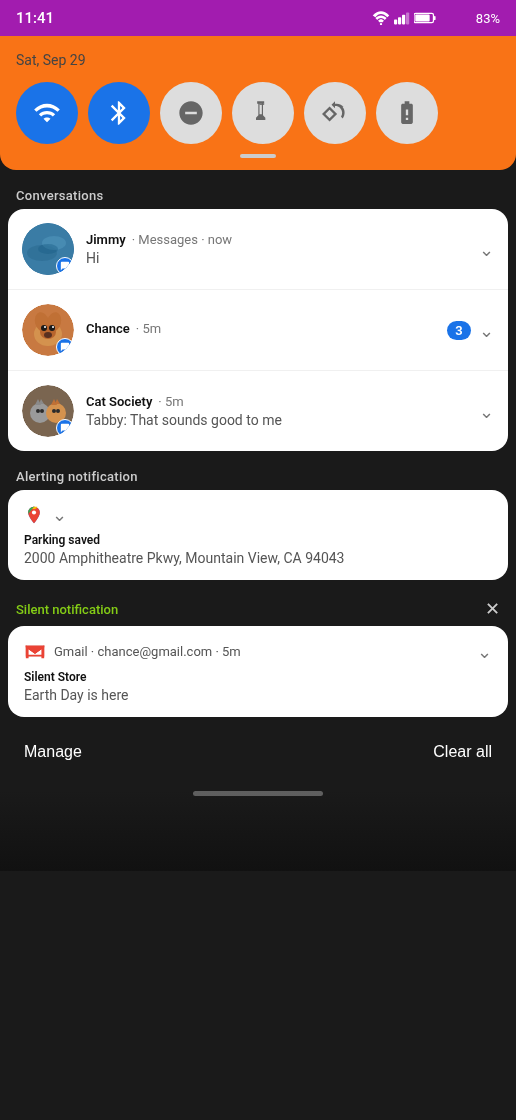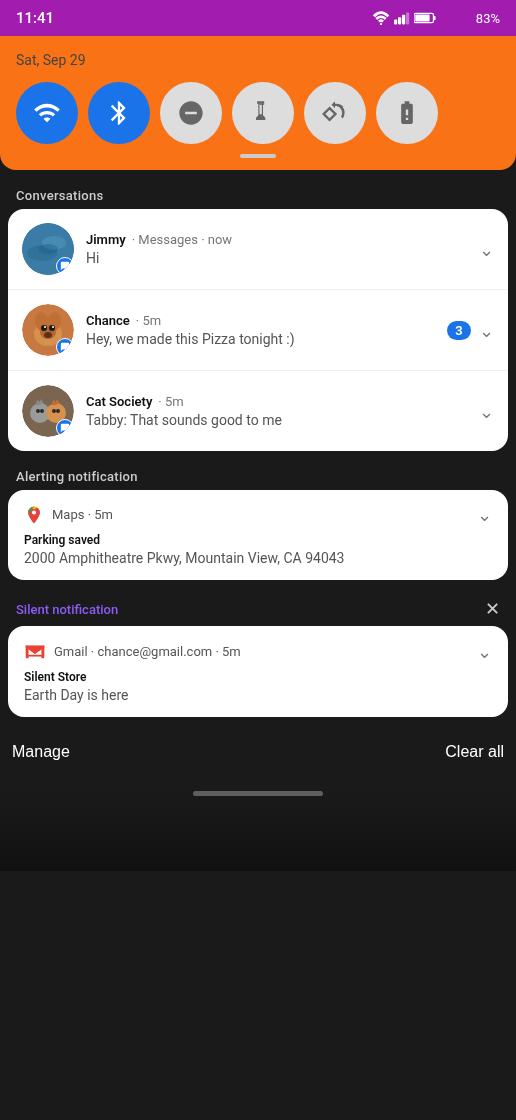--- a/index.html
+++ b/index.html
@@ -225,37 +225,37 @@
     
     .silent-header {
       display: flex;
       justify-content: space-between;
       align-items: center;
       padding: 10px 16px 6px;
     }
     .silent-label {
       font-size: 13px;
       font-weight: 500;
-      color: #8b5cf6;
+      color: #84cc16;
     }
     .close-icon-btn {
       color: #ccc;
       font-size: 18px;
       cursor: pointer;
       background: none;
       border: none;
       padding: 0;
     }
 
     
     .bottom-bar {
       display: flex;
       justify-content: space-between;
       align-items: center;
-      padding: 14px 12px;
+      padding: 14px 24px;
       margin-top: 4px;
     }
     .bottom-btn {
       font-size: 16px;
       font-weight: 500;
       color: #fff;
       cursor: pointer;
       background: none;
       border: none;
       padding: 4px 0;
@@ -417,21 +417,20 @@
         <svg width="10" height="10" viewBox="0 0 24 24" fill="white">
           <path d="M20 2H4c-1.1 0-2 .9-2 2v18l4-4h14c1.1 0 2-.9 2-2V4c0-1.1-.9-2-2-2z"></path>
         </svg>
       </div>
     </div>
     <div class="conv-content">
       <div class="conv-header">
         <span class="conv-name">Chance</span>
         <span class="conv-meta">· 5m</span>
       </div>
-      <div class="conv-text">Hey, we made this Pizza tonight :)</div>
     </div>
     <div class="conv-actions">
       <span class="badge-count">3</span>
       <span class="chevron-down">⌄</span>
     </div>
   </div>
 
   <div class="conv-item" style="border-bottom:none;">
     <div class="avatar-wrap">
       <div style="width:52px;height:52px;border-radius:50%;overflow:hidden;position:relative;">
@@ -479,21 +478,20 @@
 
       <svg class="maps-pin" viewBox="0 0 24 24" width="20" height="20">
         <path d="M12 2C8.13 2 5 5.13 5 9c0 5.25 7 13 7 13s7-7.75 7-13c0-3.87-3.13-7-7-7zm0 9.5c-1.38 0-2.5-1.12-2.5-2.5s1.12-2.5 2.5-2.5 2.5 1.12 2.5 2.5-1.12 2.5-2.5 2.5z" fill="#4285F4"></path>
         <path d="M12 2C8.13 2 5 5.13 5 9c0 5.25 7 13 7 13s7-7.75 7-13c0-3.87-3.13-7-7-7zm0 9.5c-1.38 0-2.5-1.12-2.5-2.5s1.12-2.5 2.5-2.5 2.5 1.12 2.5 2.5-1.12 2.5-2.5 2.5z" fill="none" stroke="#34A853" stroke-width="0"></path>
 
         <path d="M12 2C8.13 2 5 5.13 5 9c0 5.25 7 13 7 13s7-7.75 7-13c0-3.87-3.13-7-7-7z" fill="#EA4335"></path>
         <path d="M12 2C8.13 2 9 5 12 5s4-3 4-3C15.5 2.5 14 2 12 2z" fill="#FBBC05"></path>
         <path d="M5 9c0 .5.05 1 .14 1.5L12 2C8.13 2 5 5.13 5 9z" fill="#34A853"></path>
         <circle cx="12" cy="9" r="2.5" fill="white"></circle>
       </svg>
-      <span class="alert-app-name">Maps · 5m</span>
       <span class="chevron-down">⌄</span>
     </div>
     <div class="alert-title">Parking saved</div>
     <div class="alert-body">2000 Amphitheatre Pkwy, Mountain View, CA 94043</div>
   </div>
 </div>
 
 <div class="silent-header">
   <span class="silent-label">Silent notification</span>
   <button class="close-icon-btn">✕</button>

